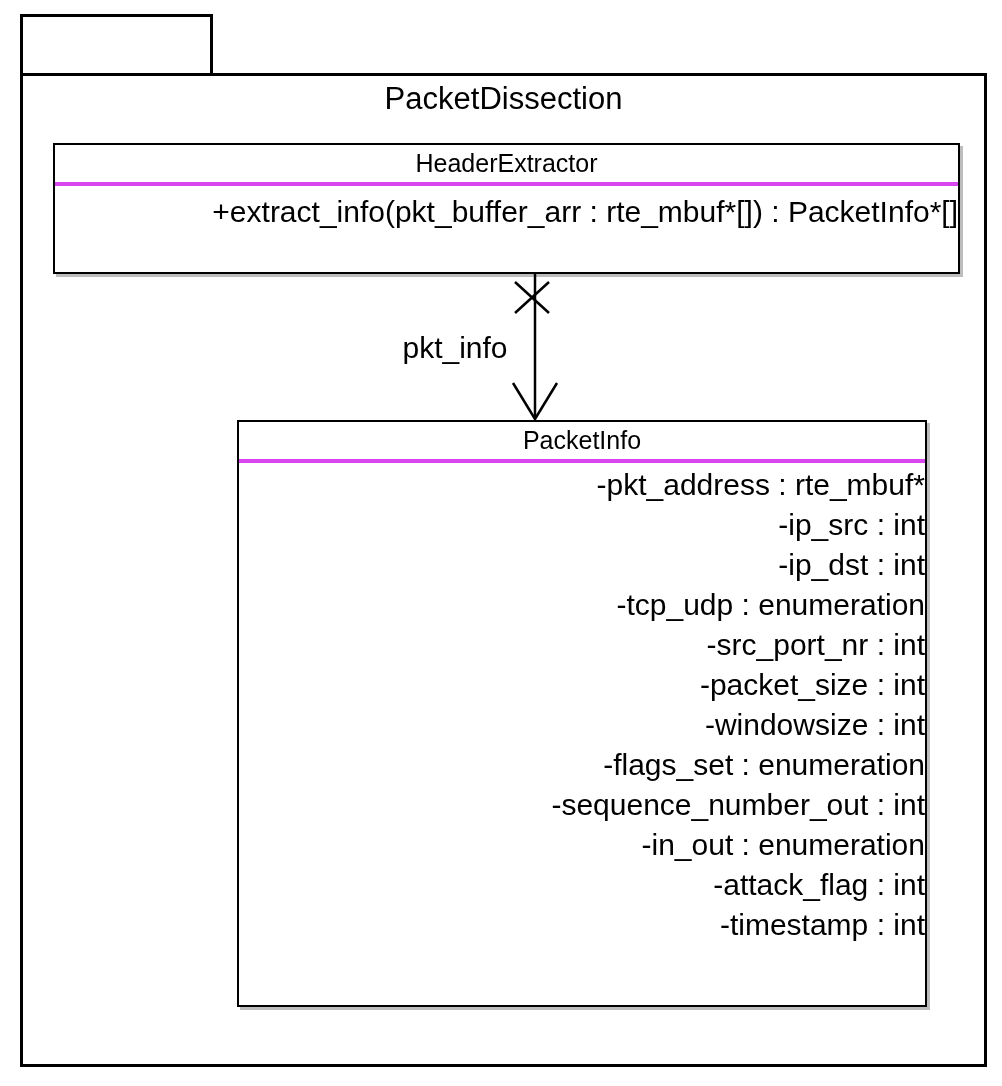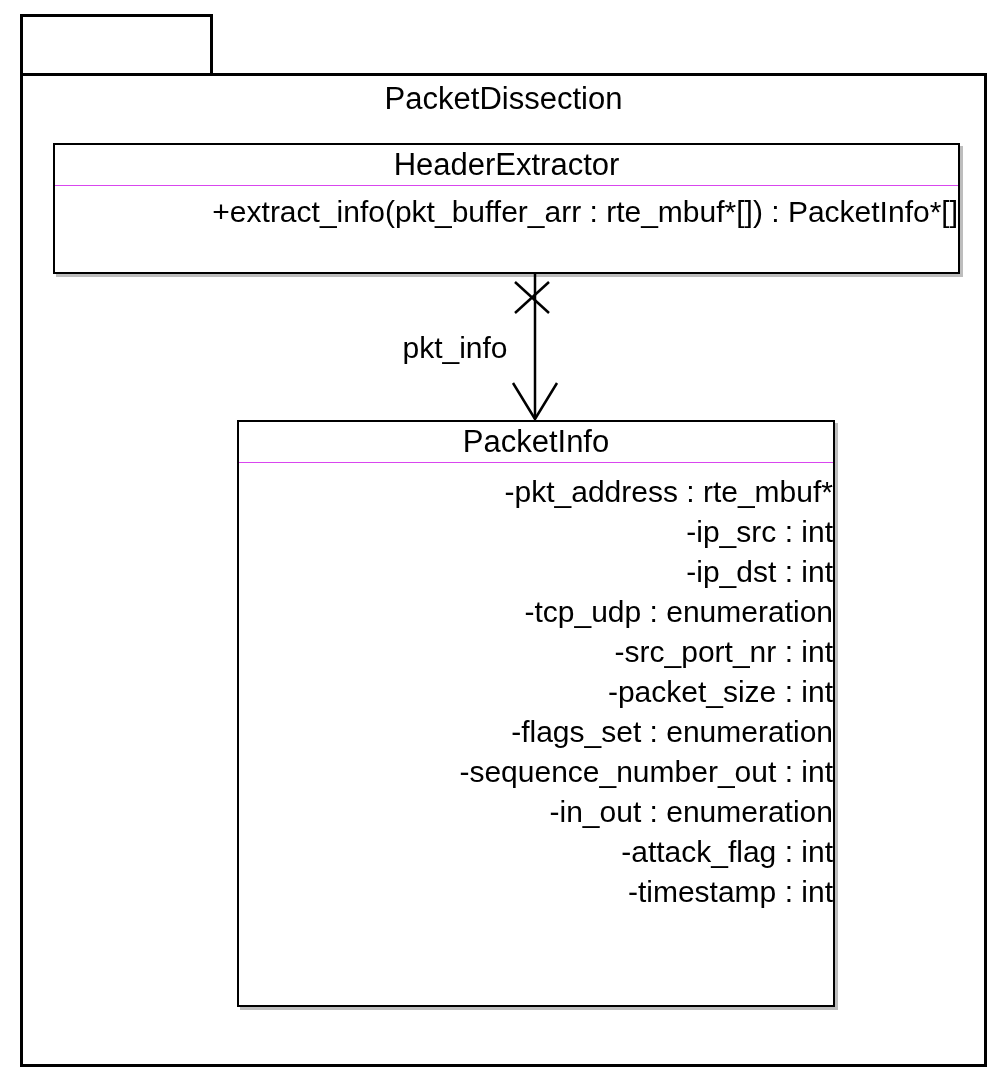--- a/index.html
+++ b/index.html
@@ -43,32 +43,32 @@
   
   .cls {
     position: absolute;
     background: #ffffff;
     border: 2px solid #000;
     box-sizing: border-box;
     box-shadow: 3px 3px 0 #bdbdbd;
   }
   .cls-name {
     height: 41px;
-    border-bottom: 1px solid #d946ef;
+    border-bottom: 4px solid #d946ef;
     box-sizing: border-box;
     display: flex;
     align-items: center;
     justify-content: center;
-    font-size: 31px;
+    font-size: 25px;
   }
   .header-extractor { left: 53px; top: 143px; width: 907px; height: 131px; }
-  .packet-info      { left: 237px; top: 420px; width: 598px; height: 587px; }
+  .packet-info      { left: 237px; top: 420px; width: 690px; height: 587px; }
 
   .cls-ops { padding-top: 6px; }
-  .cls-attrs { padding-top: 9px; }
+  .cls-attrs { padding-top: 2px; }
   .member {
     font-size: 30px;
     line-height: 40px;
     padding-left: 4px;
     white-space: nowrap;
     text-align: right;
   }
 
   
   .assoc-svg {
@@ -116,20 +116,21 @@
 
   <div class="cls packet-info">
     <div class="cls-name">PacketInfo</div>
     <div class="cls-attrs">
       <div class="member">-pkt_address : rte_mbuf*</div>
       <div class="member">-ip_src : int</div>
       <div class="member">-ip_dst : int</div>
       <div class="member">-tcp_udp : enumeration</div>
       <div class="member">-src_port_nr : int</div>
       <div class="member">-packet_size : int</div>
+      <div class="member">-windowsize : int</div>
       <div class="member">-flags_set : enumeration</div>
       <div class="member">-sequence_number_out : int</div>
       <div class="member">-in_out : enumeration</div>
       <div class="member">-attack_flag : int</div>
       <div class="member">-timestamp : int</div>
     </div>
   </div>
 
 </div>
 

